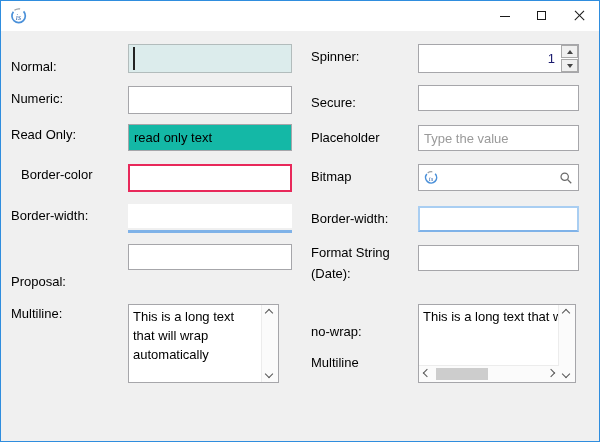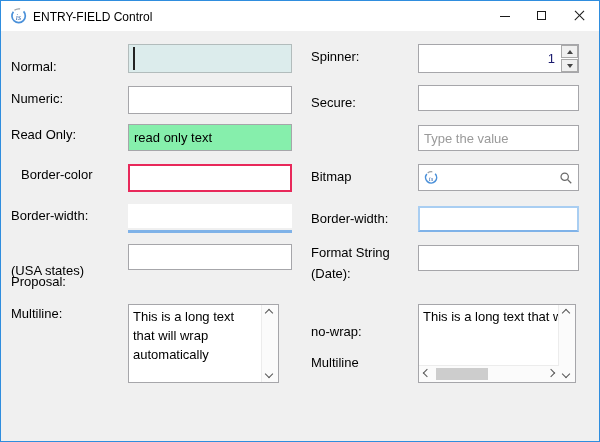--- a/index.html
+++ b/index.html
@@ -22,21 +22,21 @@
   
   .label{position:absolute;font-size:13px;line-height:16px;white-space:nowrap;}
   .entry{
     position:absolute;box-sizing:border-box;background:#fff;
     border:1px solid #a6a6aa;font-family:"Liberation Sans",sans-serif;
     font-size:13px;color:#000;padding:0 5px;outline:none;border-radius:0;
   }
   .entry::placeholder{color:#9a9a9a;opacity:1;}
   .entry-normal{background:#dcecec;border-color:#b2bcbc;}
   .caret{position:absolute;width:2px;background:#222;}
-  .entry-readonly{background:#86efac;}
+  .entry-readonly{background:#14b8a6;}
   .entry-bordercolor{border:2px solid #e8285a;}
   .bw-left-box{position:absolute;background:#fff;border:none;}
   .bw-left-line{position:absolute;background:#7fb2e8;}
   .entry-bwright{border:2px solid #a9cef2;border-bottom-color:#7fb2e8;}
   
   .spin-wrap{position:absolute;}
   .spin-input{position:absolute;left:0;top:0;width:100%;height:100%;text-align:right;
     padding-right:23px;color:#1b1b6f;}
   .spin-btn{position:absolute;right:1px;width:17px;height:13px;box-sizing:border-box;
     background:#f0f0f0;border:1px solid #aaa;display:flex;align-items:center;justify-content:center;}
@@ -70,21 +70,20 @@
 <body>
 
 <div class="window">
 
   <div class="titlebar">
     <svg class="app-icon" viewBox="0 0 16 16">
       <path d="M3.2 3.5 A 6.3 6.3 0 1 0 12.8 3.2" stroke="#4a90d9" fill="none" stroke-width="1.6"></path>
       <path d="M4.2 2.2 A 7 7 0 0 1 9.5 0.9" stroke="#9aa0a6" fill="none" stroke-width="1.2"></path>
       <text x="8" y="11" font-size="7.5" font-style="italic" text-anchor="middle" fill="#2b5fa8" font-family="Liberation Serif, serif">is</text>
     </svg>
-    <span class="title-text">ENTRY-FIELD Control</span>
     <div class="winbtn" style="left:487px;">
       <span class="glyph-min"></span>
     </div>
     <div class="winbtn" style="left:524px;">
       <span class="glyph-max"></span>
     </div>
     <div class="winbtn" style="left:561px;">
       <span class="glyph-close"></span>
     </div>
   </div>
@@ -100,21 +99,20 @@
   <input class="entry entry-readonly" style="left: 127px; top: 123px; width: 164px; height: 27px;" readonly="" value="read only text">
 
   <span class="label" style="left:20px;top:166px;">Border-color</span>
   <input class="entry entry-bordercolor" style="left: 127px; top: 163px; width: 164px; height: 28px;" value="">
 
   <span class="label" style="left:10px;top:207px;">Border-width:</span>
   <input class="entry bw-left-box" style="left: 127px; top: 203px; width: 164px; height: 24px;" value="">
   <div class="bw-left-line" style="left:127px;top:229px;width:164px;height:3px;"></div>
 
   <span class="label" style="left:10px;top:245px;margin-top:28px;">Proposal:</span>
-  <span class="label" style="left:10px;top:262px;">(USA states)</span>
   <input class="entry" style="left: 127px; top: 243px; width: 164px; height: 26px;" value="">
 
   <span class="label" style="left:10px;top:305px;">Multiline:</span>
   <div class="ml-wrap" style="left:127px;top:303px;width:151px;height:79px;">
     <textarea class="ml-text" style="width: 133px; height: 77px;">This is a long text that will wrap automatically</textarea>
     <div class="vscroll" style="height:77px;">
       <span class="chev chev-up"></span>
       <span class="chev chev-down"></span>
     </div>
   </div>
@@ -126,20 +124,21 @@
       <span class="tri-up"></span>
     </div>
     <div class="spin-btn spin-down">
       <span class="tri-down"></span>
     </div>
   </div>
 
   <span class="label" style="left:310px;top:94px;">Secure:</span>
   <input class="entry" type="password" style="left: 417px; top: 84px; width: 161px; height: 26px;" value="">
 
+  <span class="label" style="left:310px;top:129px;">Placeholder</span>
   <input class="entry" style="left: 417px; top: 124px; width: 161px; height: 26px;" placeholder="Type the value">
 
   <span class="label" style="left:310px;top:168px;">Bitmap</span>
   <div class="entry bitmap-wrap" style="left:417px;top:163px;width:161px;height:27px;">
     <svg width="14" height="14" viewBox="0 0 16 16">
       <path d="M3.2 3.5 A 6.3 6.3 0 1 0 12.8 3.2" stroke="#4a90d9" fill="none" stroke-width="1.8"></path>
       <path d="M4.2 2.2 A 7 7 0 0 1 9.5 0.9" stroke="#9aa0a6" fill="none" stroke-width="1.4"></path>
       <text x="8" y="11" font-size="7.5" font-style="italic" text-anchor="middle" fill="#2b5fa8" font-family="Liberation Serif, serif">is</text>
     </svg>
     <svg width="14" height="14" viewBox="0 0 16 16">

